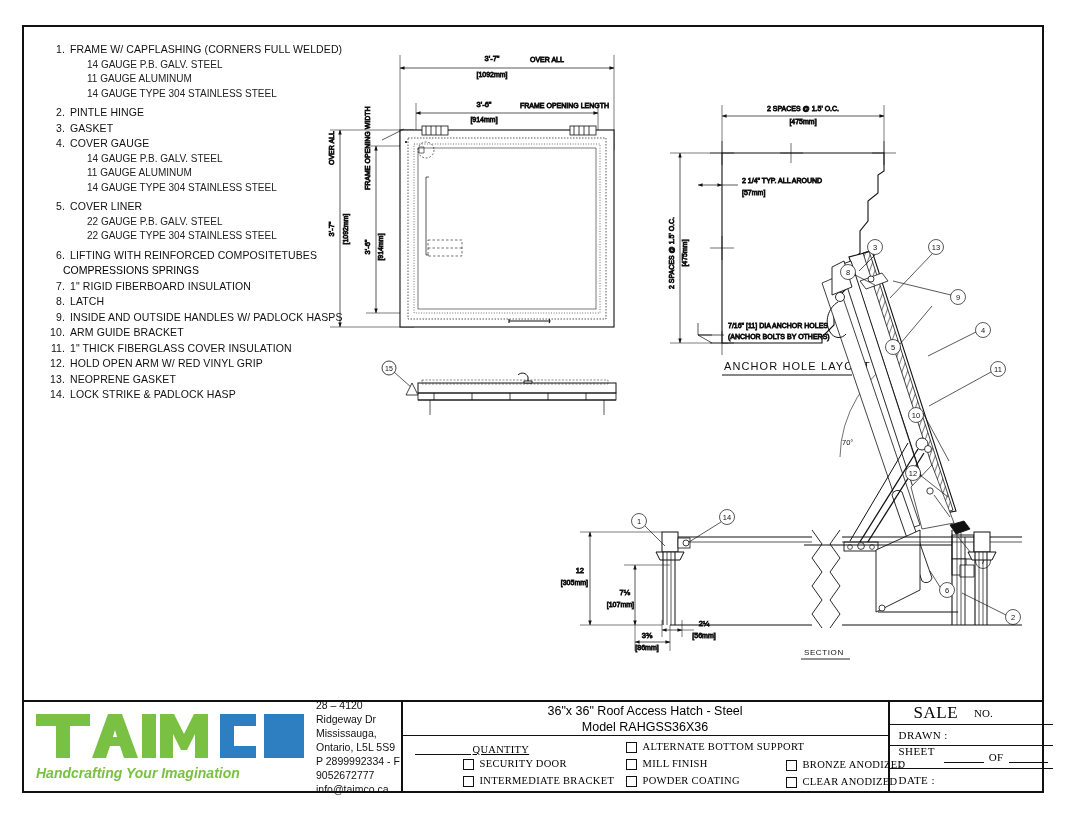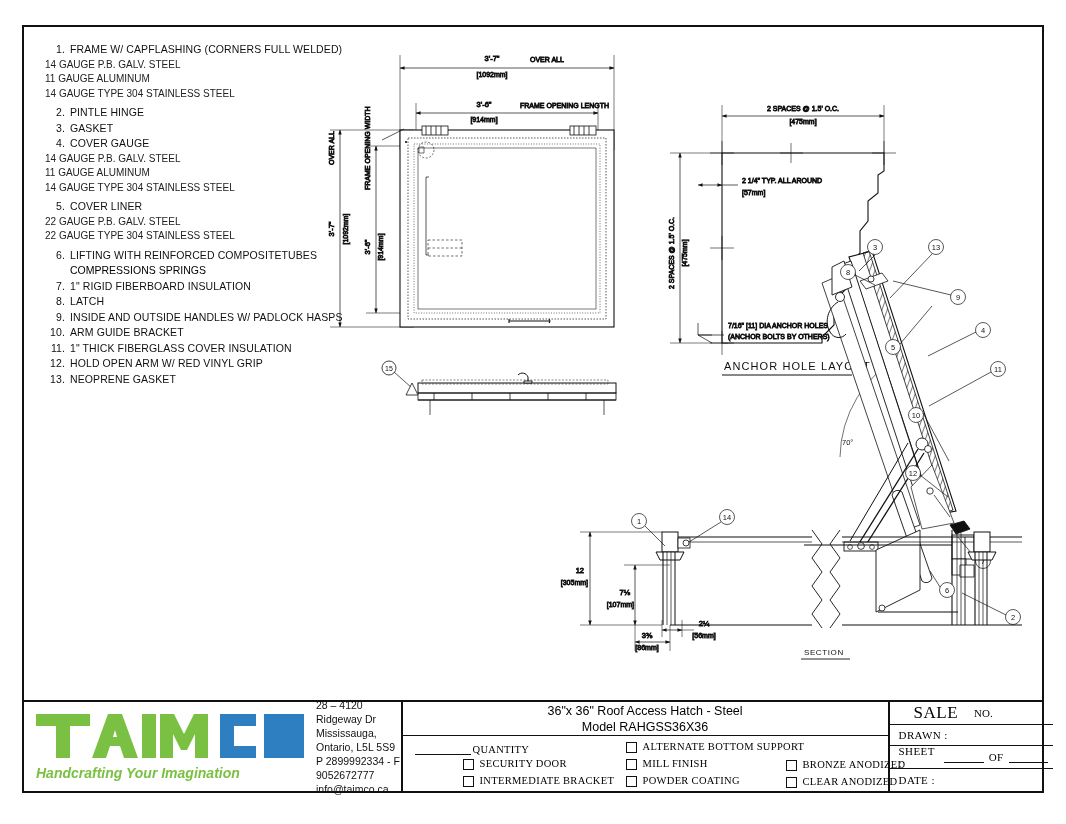--- a/index.html
+++ b/index.html
@@ -6,23 +6,23 @@
   html,body{margin:0;padding:0;background:#ffffff;}
   body{width:1066px;height:824px;font-family:"Liberation Sans",sans-serif;color:#000;overflow:hidden;}
   #sheet{position:relative;width:1066px;height:824px;background:#fff;}
   .border-outer{position:absolute;left:22px;top:25px;width:1022px;height:768px;border:2px solid #111;box-sizing:border-box;}
   
   .legend{position:absolute;left:45px;top:42px;width:330px;}
   .legend .row{display:flex;font-family:"Liberation Sans",sans-serif;font-size:10.5px;letter-spacing:.1px;
         color:#111;line-height:15.5px;white-space:nowrap;}
   .legend .num{width:20px;text-align:right;padding-right:5px;flex:none;}
   .legend .txt{flex:1;}
-  .legend .sub{font-size:10px;line-height:14.5px;color:#222;white-space:nowrap;}
+  .legend .sub{margin-left:42px;font-size:10px;line-height:14.5px;color:#222;white-space:nowrap;}
   .legend .gap{height:4px;}
-  .legend .cont{margin-left:25px;font-size:10.5px;line-height:15.5px;}
+  .legend .cont{margin-left:18px;font-size:10.5px;line-height:15.5px;}
   
   #draw{position:absolute;left:22px;top:25px;width:1022px;height:768px;}
   
   .tb{position:absolute;left:22px;top:700px;width:1022px;height:93px;border:2px solid #111;
       box-sizing:border-box;display:flex;background:#fff;}
   .tb-logo{width:598px;border-right:2px solid #111;box-sizing:border-box;display:flex;align-items:center;}
   .logo-wrap{width:300px;padding-left:8px;box-sizing:border-box;}
   .logo-mark{display:block;}
   .tagline{display:block;margin-top:1px;}
   .addr{font-size:10.5px;line-height:14px;color:#111;padding-left:4px;}
@@ -33,21 +33,21 @@
   .tb-title .t2{font-size:12.5px;line-height:16px;}
   .tb-opts{flex:1;display:flex;padding:3px 0 0 0;box-sizing:border-box;}
   .optcol{box-sizing:border-box;}
   .optcol.c1{width:175px;padding-left:12px;}
   .optcol.c2{width:160px;}
   .optcol.c3{width:150px;}
   .optline{display:flex;align-items:center;font-family:"Liberation Serif",serif;
       font-size:10.5px;line-height:16px;height:16px;margin-bottom:1px;letter-spacing:.3px;white-space:nowrap;margin-left:48px;}
   .cb{width:9px;height:9px;border:1.2px solid #111;margin-right:6px;flex:none;background:#fff;}
   .qtyline{display:flex;align-items:flex-end;font-family:"Liberation Serif",serif;font-size:10.5px;
-      height:16px;margin-bottom:1px;letter-spacing:.3px;}
+      height:16px;margin-bottom:1px;letter-spacing:.3px;text-decoration:underline;}
   .qtyblank{width:56px;border-bottom:1.1px solid #111;height:11px;margin-right:2px;}
   .tb-right{width:185px;display:flex;flex-direction:column;}
   .tr-row{border-bottom:1.5px solid #111;box-sizing:border-box;display:flex;align-items:center;
       padding-left:9px;font-family:"Liberation Serif",serif;}
   .tr-row:last-child{border-bottom:none;}
   .tr-sale{height:24px;padding-left:24px;}
   .tr-sale .big{font-size:17px;letter-spacing:.5px;}
   .tr-sale .sm{font-size:11px;margin-left:16px;vertical-align:super;}
   .tr-gen{height:23px;font-size:11px;letter-spacing:.4px;}
   .tr-sheet{height:23px;font-size:11px;letter-spacing:.4px;display:flex;align-items:center;}
@@ -118,20 +118,24 @@
         <span class="num">11.</span>
         <span class="txt">1" THICK FIBERGLASS COVER INSULATION</span>
       </div>
       <div class="row">
         <span class="num">12.</span>
         <span class="txt">HOLD OPEN ARM W/ RED VINYL GRIP</span>
       </div>
       <div class="row">
         <span class="num">13.</span>
         <span class="txt">NEOPRENE GASKET</span>
+      </div>
+      <div class="row">
+        <span class="num">14.</span>
+        <span class="txt">LOCK STRIKE &amp; PADLOCK HASP</span>
       </div>
     </div>
 
   <svg id="draw" viewBox="0 0 1022 768">
     <defs>
       <marker id="ar" markerWidth="7" markerHeight="7" refX="6.5" refY="2.5" orient="auto">
         <path d="M0,0 L7,2.5 L0,5 z" fill="#111"></path>
       </marker>
       <marker id="arS" markerWidth="7" markerHeight="7" refX="0.5" refY="2.5" orient="auto">
         <path d="M7,0 L0,2.5 L7,5 z" fill="#111"></path>

